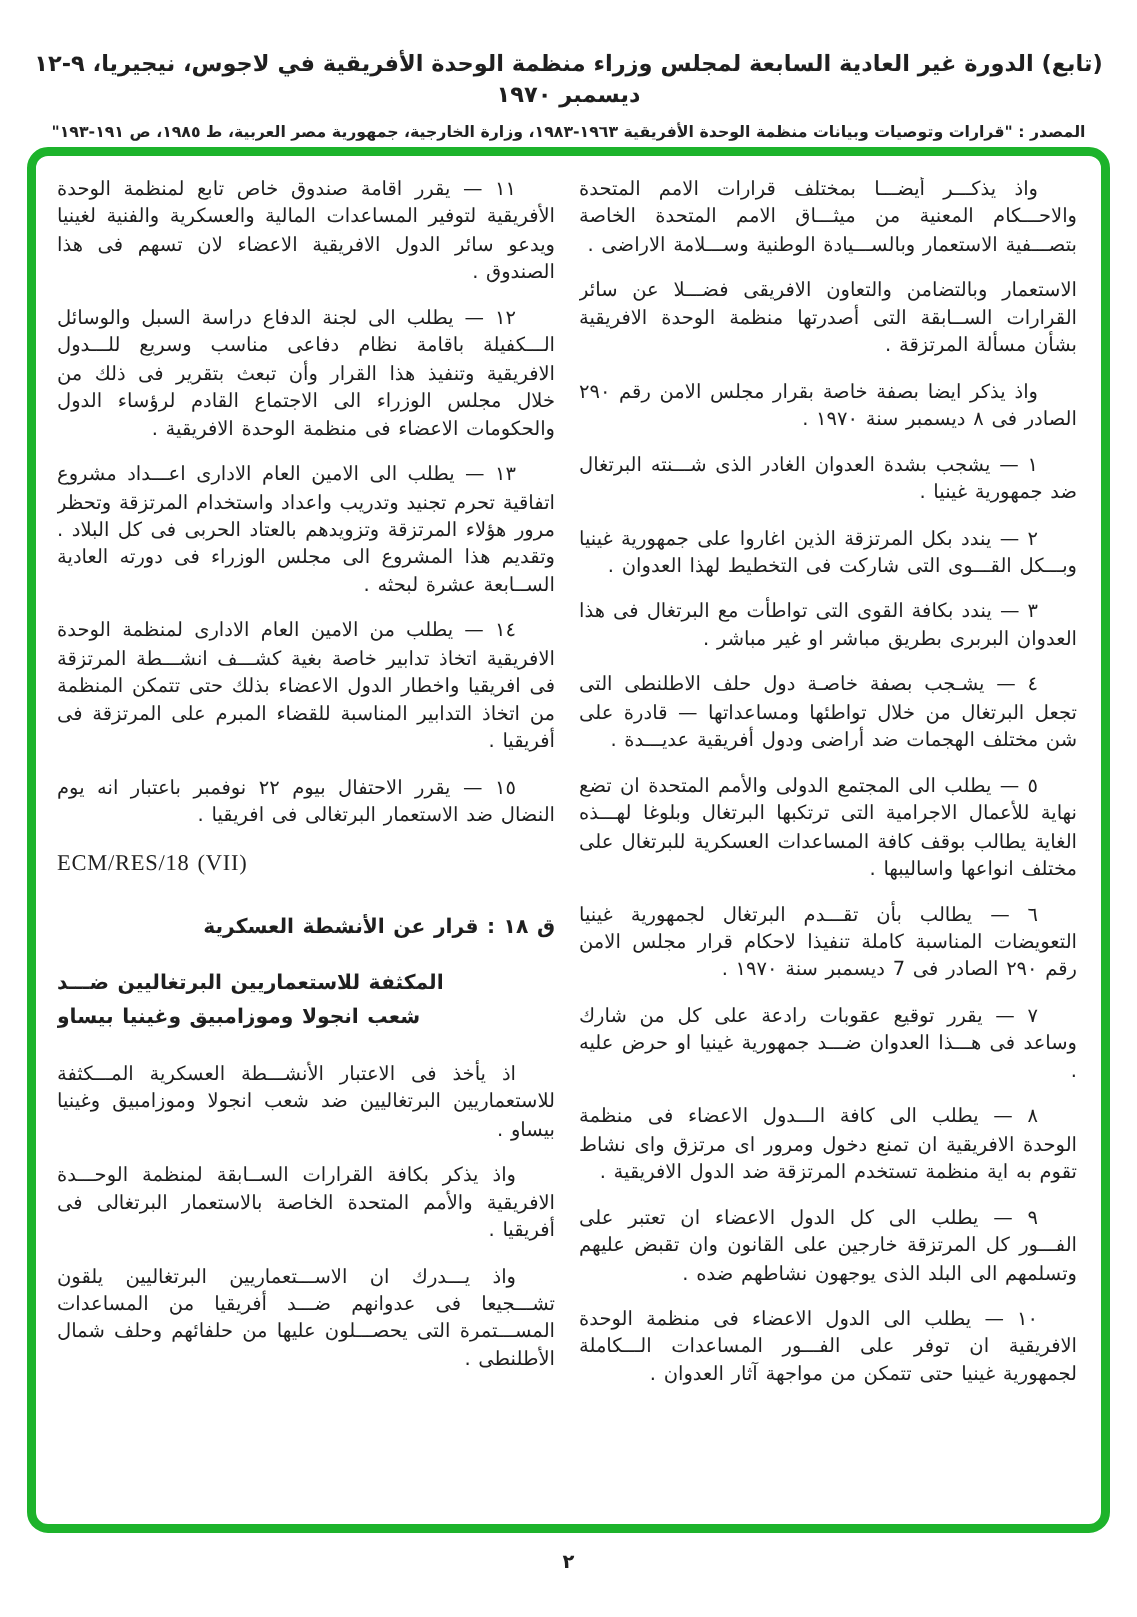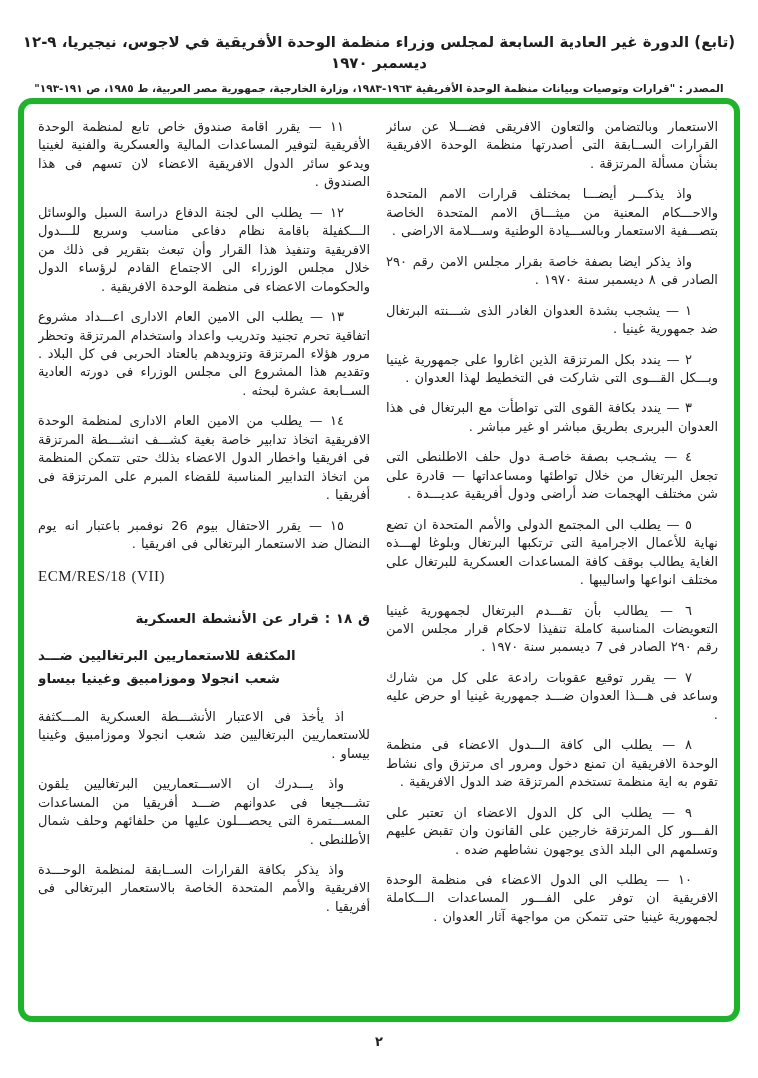--- a/index.html
+++ b/index.html
@@ -116,46 +116,46 @@
 <div class="page">
 
   <div class="header">
     <div class="header-title">(تابع) الدورة غير العادية السابعة لمجلس وزراء منظمة الوحدة الأفريقية في لاجوس، نيجيريا، ٩-١٢ ديسمبر ١٩٧٠</div>
     <div class="header-source">المصدر : "قرارات وتوصيات وبيانات منظمة الوحدة الأفريقية ١٩٦٣-١٩٨٣، وزارة الخارجية، جمهورية مصر العربية، ط ١٩٨٥، ص ١٩١-١٩٣"</div>
   </div>
 
   <div class="content-box">
     <div class="columns">
       <div class="col">
+          <p class="para">واذ يذكـــر أيضـــا بمختلف قرارات الامم المتحدة والاحـــكام المعنية من ميثـــاق الامم المتحدة الخاصة بتصـــفية الاستعمار وبالســـيادة الوطنية وســـلامة الاراضى .</p>
           <p class="para noindent">الاستعمار وبالتضامن والتعاون الافريقى فضـــلا عن سائر القرارات الســابقة التى أصدرتها منظمة الوحدة الافريقية بشأن مسألة المرتزقة .</p>
-          <p class="para">واذ يذكـــر أيضـــا بمختلف قرارات الامم المتحدة والاحـــكام المعنية من ميثـــاق الامم المتحدة الخاصة بتصـــفية الاستعمار وبالســـيادة الوطنية وســـلامة الاراضى .</p>
           <p class="para">واذ يذكر ايضا بصفة خاصة بقرار مجلس الامن رقم ٢٩٠ الصادر فى ٨ ديسمبر سنة ١٩٧٠ .</p>
           <p class="para">١ — يشجب بشدة العدوان الغادر الذى شـــنته البرتغال ضد جمهورية غينيا .</p>
           <p class="para">٢ — يندد بكل المرتزقة الذين اغاروا على جمهورية غينيا وبـــكل القـــوى التى شاركت فى التخطيط لهذا العدوان .</p>
           <p class="para">٣ — يندد بكافة القوى التى تواطأت مع البرتغال فى هذا العدوان البربرى بطريق مباشر او غير مباشر .</p>
           <p class="para">٤ — يشـجب بصفة خاصـة دول حلف الاطلنطى التى تجعل البرتغال من خلال تواطئها ومساعداتها — قادرة على شن مختلف الهجمات ضد أراضى ودول أفريقية عديـــدة .</p>
           <p class="para">٥ — يطلب الى المجتمع الدولى والأمم المتحدة ان تضع نهاية للأعمال الاجرامية التى ترتكبها البرتغال وبلوغا لهـــذه الغاية يطالب بوقف كافة المساعدات العسكرية للبرتغال على مختلف انواعها واساليبها .</p>
           <p class="para">٦ — يطالب بأن تقـــدم البرتغال لجمهورية غينيا التعويضات المناسبة كاملة تنفيذا لاحكام قرار مجلس الامن رقم ٢٩٠ الصادر فى 7 ديسمبر سنة ١٩٧٠ .</p>
           <p class="para">٧ — يقرر توقيع عقوبات رادعة على كل من شارك وساعد فى هـــذا العدوان ضـــد جمهورية غينيا او حرض عليه .</p>
           <p class="para">٨ — يطلب الى كافة الـــدول الاعضاء فى منظمة الوحدة الافريقية ان تمنع دخول ومرور اى مرتزق واى نشاط تقوم به اية منظمة تستخدم المرتزقة ضد الدول الافريقية .</p>
           <p class="para">٩ — يطلب الى كل الدول الاعضاء ان تعتبر على الفـــور كل المرتزقة خارجين على القانون وان تقبض عليهم وتسلمهم الى البلد الذى يوجهون نشاطهم ضده .</p>
           <p class="para">١٠ — يطلب الى الدول الاعضاء فى منظمة الوحدة الافريقية ان توفر على الفـــور المساعدات الـــكاملة لجمهورية غينيا حتى تتمكن من مواجهة آثار العدوان .</p>
         </div>
       <div class="col">
           <p class="para">١١ — يقرر اقامة صندوق خاص تابع لمنظمة الوحدة الأفريقية لتوفير المساعدات المالية والعسكرية والفنية لغينيا ويدعو سائر الدول الافريقية الاعضاء لان تسهم فى هذا الصندوق .</p>
           <p class="para">١٢ — يطلب الى لجنة الدفاع دراسة السبل والوسائل الـــكفيلة باقامة نظام دفاعى مناسب وسريع للـــدول الافريقية وتنفيذ هذا القرار وأن تبعث بتقرير فى ذلك من خلال مجلس الوزراء الى الاجتماع القادم لرؤساء الدول والحكومات الاعضاء فى منظمة الوحدة الافريقية .</p>
           <p class="para">١٣ — يطلب الى الامين العام الادارى اعـــداد مشروع اتفاقية تحرم تجنيد وتدريب واعداد واستخدام المرتزقة وتحظر مرور هؤلاء المرتزقة وتزويدهم بالعتاد الحربى فى كل البلاد . وتقديم هذا المشروع الى مجلس الوزراء فى دورته العادية الســابعة عشرة لبحثه .</p>
           <p class="para">١٤ — يطلب من الامين العام الادارى لمنظمة الوحدة الافريقية اتخاذ تدابير خاصة بغية كشـــف انشـــطة المرتزقة فى افريقيا واخطار الدول الاعضاء بذلك حتى تتمكن المنظمة من اتخاذ التدابير المناسبة للقضاء المبرم على المرتزقة فى أفريقيا .</p>
-          <p class="para">١٥ — يقرر الاحتفال بيوم 26 نوفمبر باعتبار انه يوم النضال ضد الاستعمار البرتغالى فى افريقيا .</p>
+          <p class="para">١٥ — يقرر الاحتفال بيوم ٢٢ نوفمبر باعتبار انه يوم النضال ضد الاستعمار البرتغالى فى افريقيا .</p>
           <p class="para latin">ECM/RES/18  (VII)</p>
           <p class="para heading">ق ١٨ : قرار عن الأنشطة العسكرية</p>
           <p class="para subheading">المكثفة للاستعماريين البرتغاليين ضـــد
 شعب انجولا وموزامبيق وغينيا بيساو</p>
           <p class="para">اذ يأخذ فى الاعتبار الأنشـــطة العسكرية المـــكثفة للاستعماريين البرتغاليين ضد شعب انجولا وموزامبيق وغينيا بيساو .</p>
+          <p class="para">واذ يذكر بكافة القرارات الســابقة لمنظمة الوحـــدة الافريقية والأمم المتحدة الخاصة بالاستعمار البرتغالى فى أفريقيا .</p>
           <p class="para">واذ يـــدرك ان الاســـتعماريين البرتغاليين يلقون تشـــجيعا فى عدوانهم ضـــد أفريقيا من المساعدات المســـتمرة التى يحصـــلون عليها من حلفائهم وحلف شمال الأطلنطى .</p>
-          <p class="para">واذ يذكر بكافة القرارات الســابقة لمنظمة الوحـــدة الافريقية والأمم المتحدة الخاصة بالاستعمار البرتغالى فى أفريقيا .</p>
         </div>
     </div>
   </div>
 
   <div class="page-number">٢</div>
 
 </div>
 
 </body></html>

